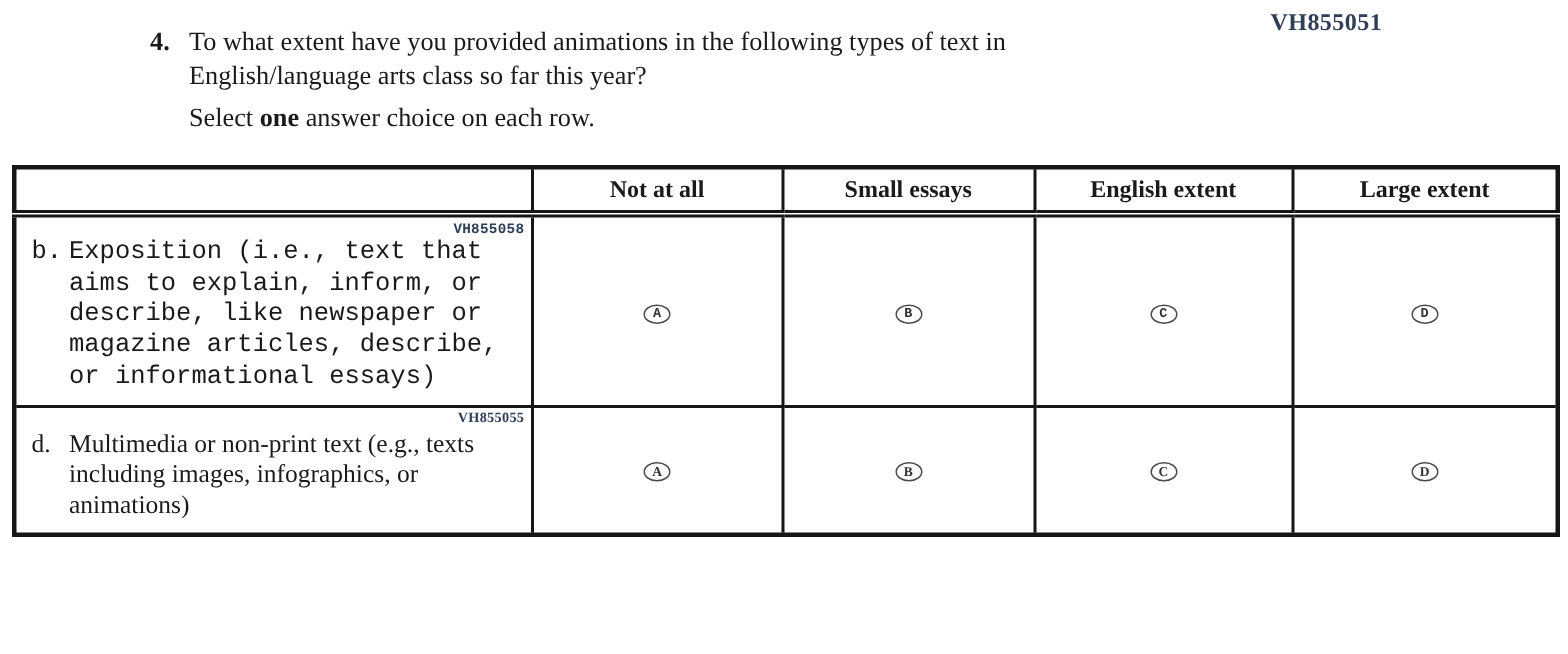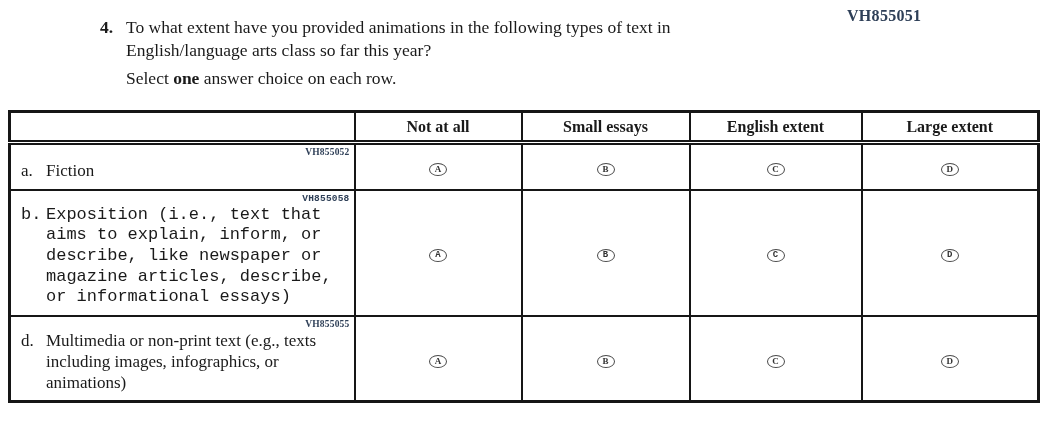--- a/index.html
+++ b/index.html
@@ -95,33 +95,20 @@
     <thead>
       <tr>
         <th></th>
         <th>Not at all</th>
         <th>Small essays</th>
         <th>English extent</th>
         <th>Large extent</th>
       </tr>
     </thead>
     <tbody>
-      <tr class="r-a">
-        <td class="rowhead">
-          <span class="row-code">VH855052</span>
-          <span class="rowlabel">
-            <span class="rletter">a.</span>
-            <span class="rtext">Fiction</span>
-          </span>
-        </td>
-        <td class="opt"><span class="bubble">A</span></td>
-        <td class="opt"><span class="bubble">B</span></td>
-        <td class="opt"><span class="bubble">C</span></td>
-        <td class="opt"><span class="bubble">D</span></td>
-      </tr>
       <tr class="r-b">
         <td class="rowhead">
           <span class="row-code">VH855058</span>
           <span class="rowlabel">
             <span class="rletter">b.</span>
             <span class="rtext">Exposition (i.e., text that aims to explain, inform, or describe, like newspaper or magazine articles, describe, or informational essays)</span>
           </span>
         </td>
         <td class="opt"><span class="bubble">A</span></td>
         <td class="opt"><span class="bubble">B</span></td>

